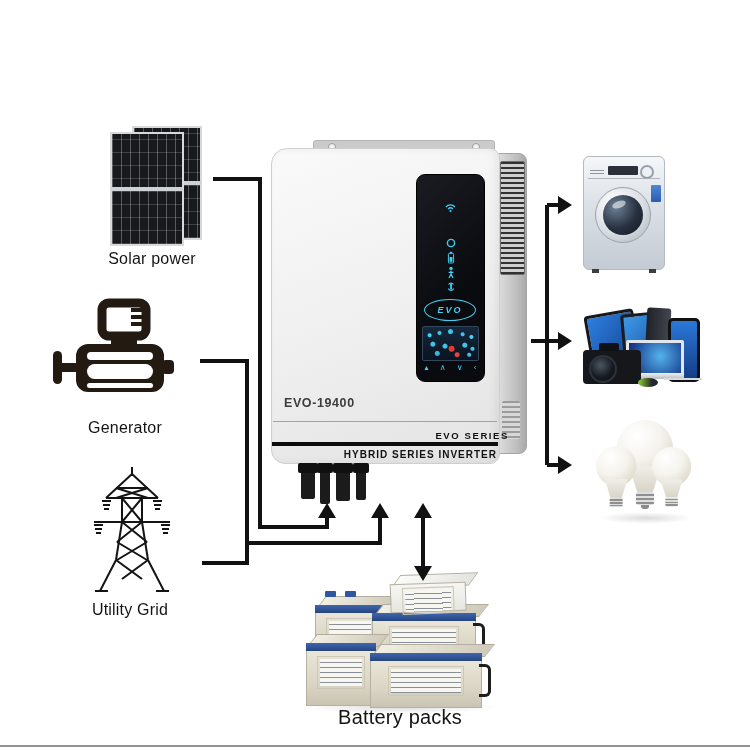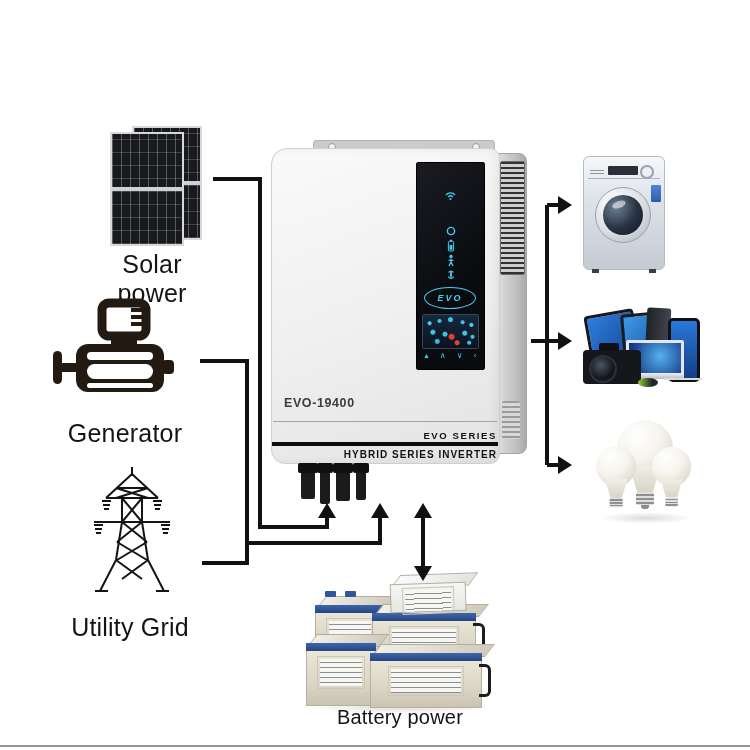--- a/index.html
+++ b/index.html
@@ -1,19 +1,19 @@
 <!DOCTYPE html>
 <html><head>
 <meta charset="utf-8">
 <style>
   html,body{margin:0;padding:0;background:#ffffff;}
   #canvas{position:relative;width:750px;height:750px;background:#ffffff;overflow:hidden;
           font-family:"Liberation Sans",sans-serif;}
   .abs{position:absolute;}
-  .label{position:absolute;color:#141414;font-size:25px;text-align:center;letter-spacing:.2px;}
+  .label{position:absolute;color:#141414;font-size:16px;text-align:center;letter-spacing:.2px;}
   .label.big{font-size:20px;}
 
   
   #wires{position:absolute;left:0;top:0;z-index:6;pointer-events:none;}
   #wires .w{stroke:#111111;stroke-width:4;fill:none;}
   #wires .ah{fill:#111111;stroke:none;}
 
   
   .pv{position:absolute;background:#17191d;border:2px solid #d9d9d9;
       background-image:
@@ -28,26 +28,26 @@
   .inv-bracket{left:313px;top:140px;width:180px;height:12px;background:#cbcbcb;border-radius:3px;border:1px solid #b4b4b4;}
   .inv-hole{position:absolute;top:2px;width:6px;height:6px;border-radius:50%;background:#f2f2f2;border:1px solid #9a9a9a;}
   .inv-side{left:497px;top:153px;width:28px;height:299px;background:linear-gradient(90deg,#dedede,#bdbdbd 70%,#a9a9a9);border-radius:0 8px 8px 0;border:1px solid #a5a5a5;}
   .inv-fins{left:500px;top:161px;width:23px;height:112px;background:repeating-linear-gradient(180deg,#323232 0 2px,#cfcfcf 2px 5px);border:1px solid #6d6d6d;border-radius:2px;}
   .inv-grille{left:502px;top:401px;width:18px;height:38px;background:repeating-linear-gradient(180deg,#9b9b9b 0 2px,#d8d8d8 2px 5px);border-radius:2px;}
   .inv-body{left:271px;top:148px;width:227px;height:314px;border-radius:16px 10px 10px 14px;
             background:linear-gradient(160deg,#fafafa,#efefef 55%,#e3e3e3);
             border:1px solid #cfcfcf;box-shadow:inset -4px 0 8px rgba(0,0,0,.06);}
   .inv-model{left:284px;top:396px;font-size:12.5px;font-weight:bold;color:#3c3c3c;letter-spacing:.6px;}
   .inv-thin{left:273px;top:421px;width:224px;height:1px;background:#a3a3a3;}
-  .inv-series{left:272px;top:430px;width:225px;text-align:right;font-size:9.5px;font-weight:bold;color:#111;letter-spacing:1.6px;}
+  .inv-series{left:272px;top:430px;width:225px;text-align:right;font-size:9.5px;font-weight:bold;color:#111;letter-spacing:1.6px;padding-left:12px;}
   .inv-thick{left:272px;top:442px;width:226px;height:4px;background:#0c0c0c;}
   .inv-prod{left:272px;top:449px;width:225px;text-align:right;font-size:10px;font-weight:bold;color:#111;letter-spacing:1px;}
 
   
-  .panel{left:416px;top:162px;width:67px;height:206px;border-radius:2px;
+  .panel{left:416px;top:174px;width:67px;height:206px;border-radius:9px;
          background:linear-gradient(135deg,#1a1c22,#0a0b0f 60%);border:1px solid #000;z-index:3;}
   .p-ic{position:absolute;left:0;width:100%;display:flex;justify-content:center;}
   .p-logo{position:absolute;left:7px;top:124px;width:50px;height:20px;border:1.5px solid #3fd0f2;border-radius:50%;
           color:#3fd0f2;font-size:9px;font-style:italic;font-weight:bold;letter-spacing:2px;
           display:flex;align-items:center;justify-content:center;}
   .p-lcd{position:absolute;left:5px;top:151px;width:55px;height:33px;border:1px solid #33475c;border-radius:2px;
          background:
           radial-gradient(circle at 12% 25%, #45d4f0 1.5px, transparent 2.5px),
           radial-gradient(circle at 30% 18%, #3fc4e8 1.5px, transparent 2.5px),
           radial-gradient(circle at 50% 14%, #3fc4e8 2px, transparent 3px),
@@ -174,21 +174,21 @@
       <path d="M8,58 L84,58"></path>
       <path d="M8,61 h9 M9,65 h7 M10,69 h5"></path>
       <path d="M75,61 h9 M76,65 h7 M77,69 h5"></path>
       <path d="M36,58 L30,96 M56,58 L62,96"></path>
       <path d="M36,58 L61,78 M56,58 L31,78 M31,78 L61,96 M61,78 L31,96"></path>
       <path d="M30,96 L14,127 M62,96 L78,127"></path>
       <path d="M30,96 L56,115 M62,96 L36,115"></path>
       <path d="M9,127 h13 M70,127 h13"></path>
     </g>
   </svg>
-  <div class="label" style="left:70px;top:601px;width:120px;margin-top:12px;">Utility Grid</div>
+  <div class="label" style="left:70px;top:601px;width:120px;">Utility Grid</div>
 
   <div class="abs inv-bracket">
     <div class="inv-hole" style="left:14px;"></div>
     <div class="inv-hole" style="right:14px;"></div>
   </div>
   <div class="abs inv-side"></div>
   <div class="abs inv-fins"></div>
   <div class="abs inv-grille"></div>
   <div class="abs inv-body"></div>
 
@@ -326,16 +326,16 @@
     </div>
     <div class="batt" style="left:370px;top:644px;width:112px;height:64px;">
       <div class="b-top2"></div>
       <div class="b-front"></div>
       <div class="b-band"></div>
       <div class="b-lbl"></div>
       <div class="b-handle"></div>
     </div>
     <div class="shadow-ell" style="left:300px;top:700px;width:200px;height:14px;"></div>
   </div>
-  <div class="label big" style="left:330px;top:706px;width:140px;">Battery power</div>
+  <div class="label big" style="left:330px;top:706px;width:140px;">Battery packs</div>
 
   <div class="page-divider"></div>
 </div>
 
 </body></html>

